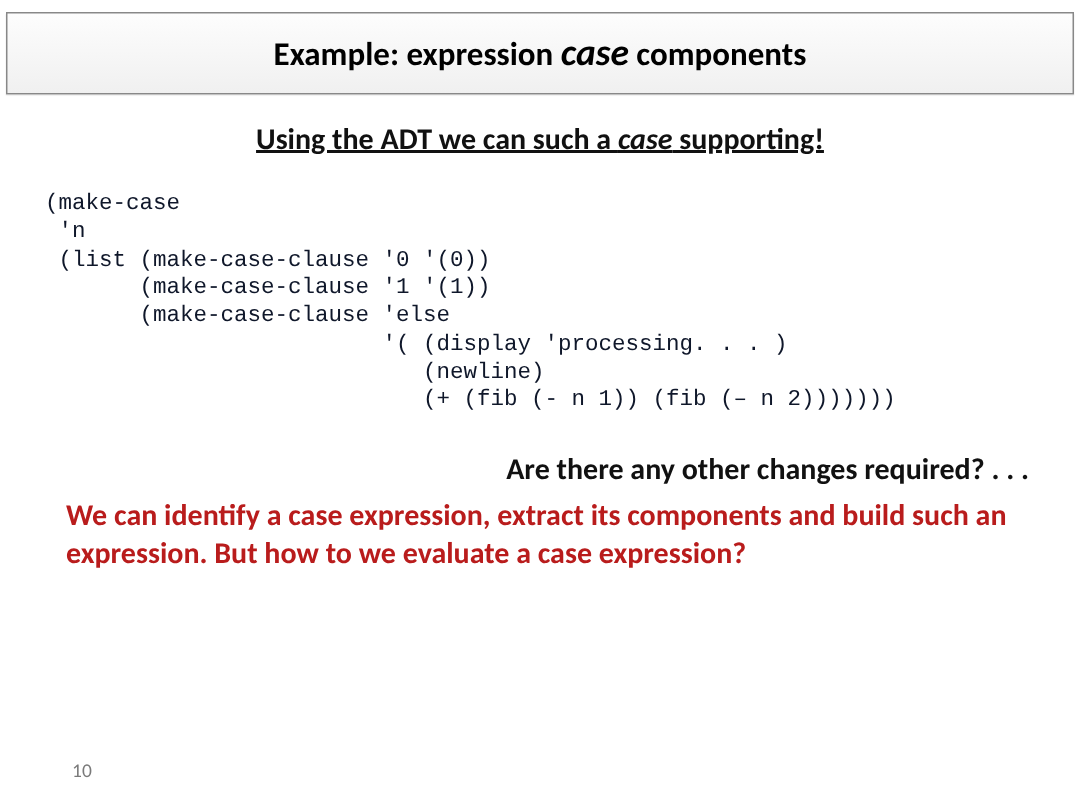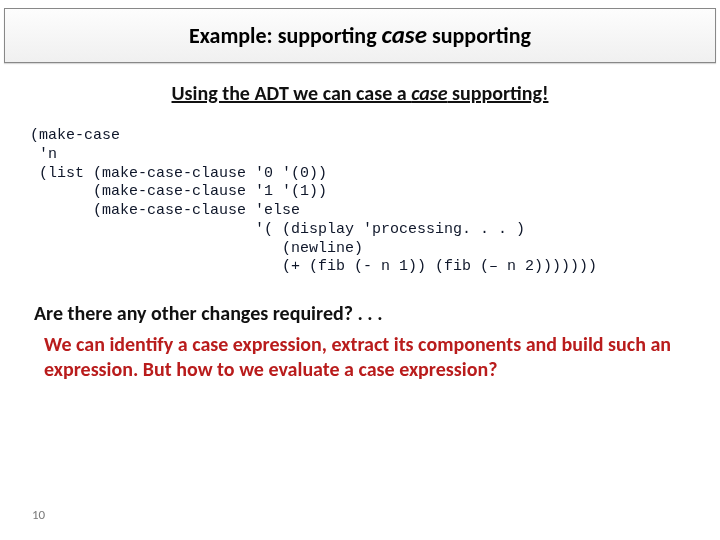--- a/index.html
+++ b/index.html
@@ -47,48 +47,49 @@
     white-space: pre;
     margin: 22px 0 0 30px;
     color: #0f172a;
   }
   .body-text {
     margin: 24px 34px 0 34px;
     font-size: 20px;
     font-weight: 700;
     color: #111;
     line-height: 1.25;
+    text-align: right;
   }
   .body-text2 {
     margin: 6px 34px 0 44px;
     font-size: 20px;
     font-weight: 700;
     color: #b91c1c;
     line-height: 1.25;
   }
   .page-num {
     position: absolute;
-    left: 32px;
+    left: 48px;
     bottom: 18px;
     font-size: 13px;
     color: #7a7a7a;
     margin-top: 12px;
   }
 </style>
 </head>
 <body>
 
 <div class="title-bar">
   <span class="title-text">
-    <span>Example: supporting </span><span class="kw">case</span><span> supporting</span>
+    <span>Example: expression </span><span class="kw">case</span><span> components</span>
   </span>
 </div>
 
 <div class="subtitle">
-  <span>Using the ADT we can case a </span><span class="kw2">case</span><span> supporting!</span>
+  <span>Using the ADT we can such a </span><span class="kw2">case</span><span> supporting!</span>
 </div>
 
 <div class="code">(make-case
  'n
  (list (make-case-clause '0 '(0))
        (make-case-clause '1 '(1))
        (make-case-clause 'else
                          '( (display 'processing. . . )
                             (newline)
                             (+ (fib (- n 1)) (fib (– n 2)))))))</div>

